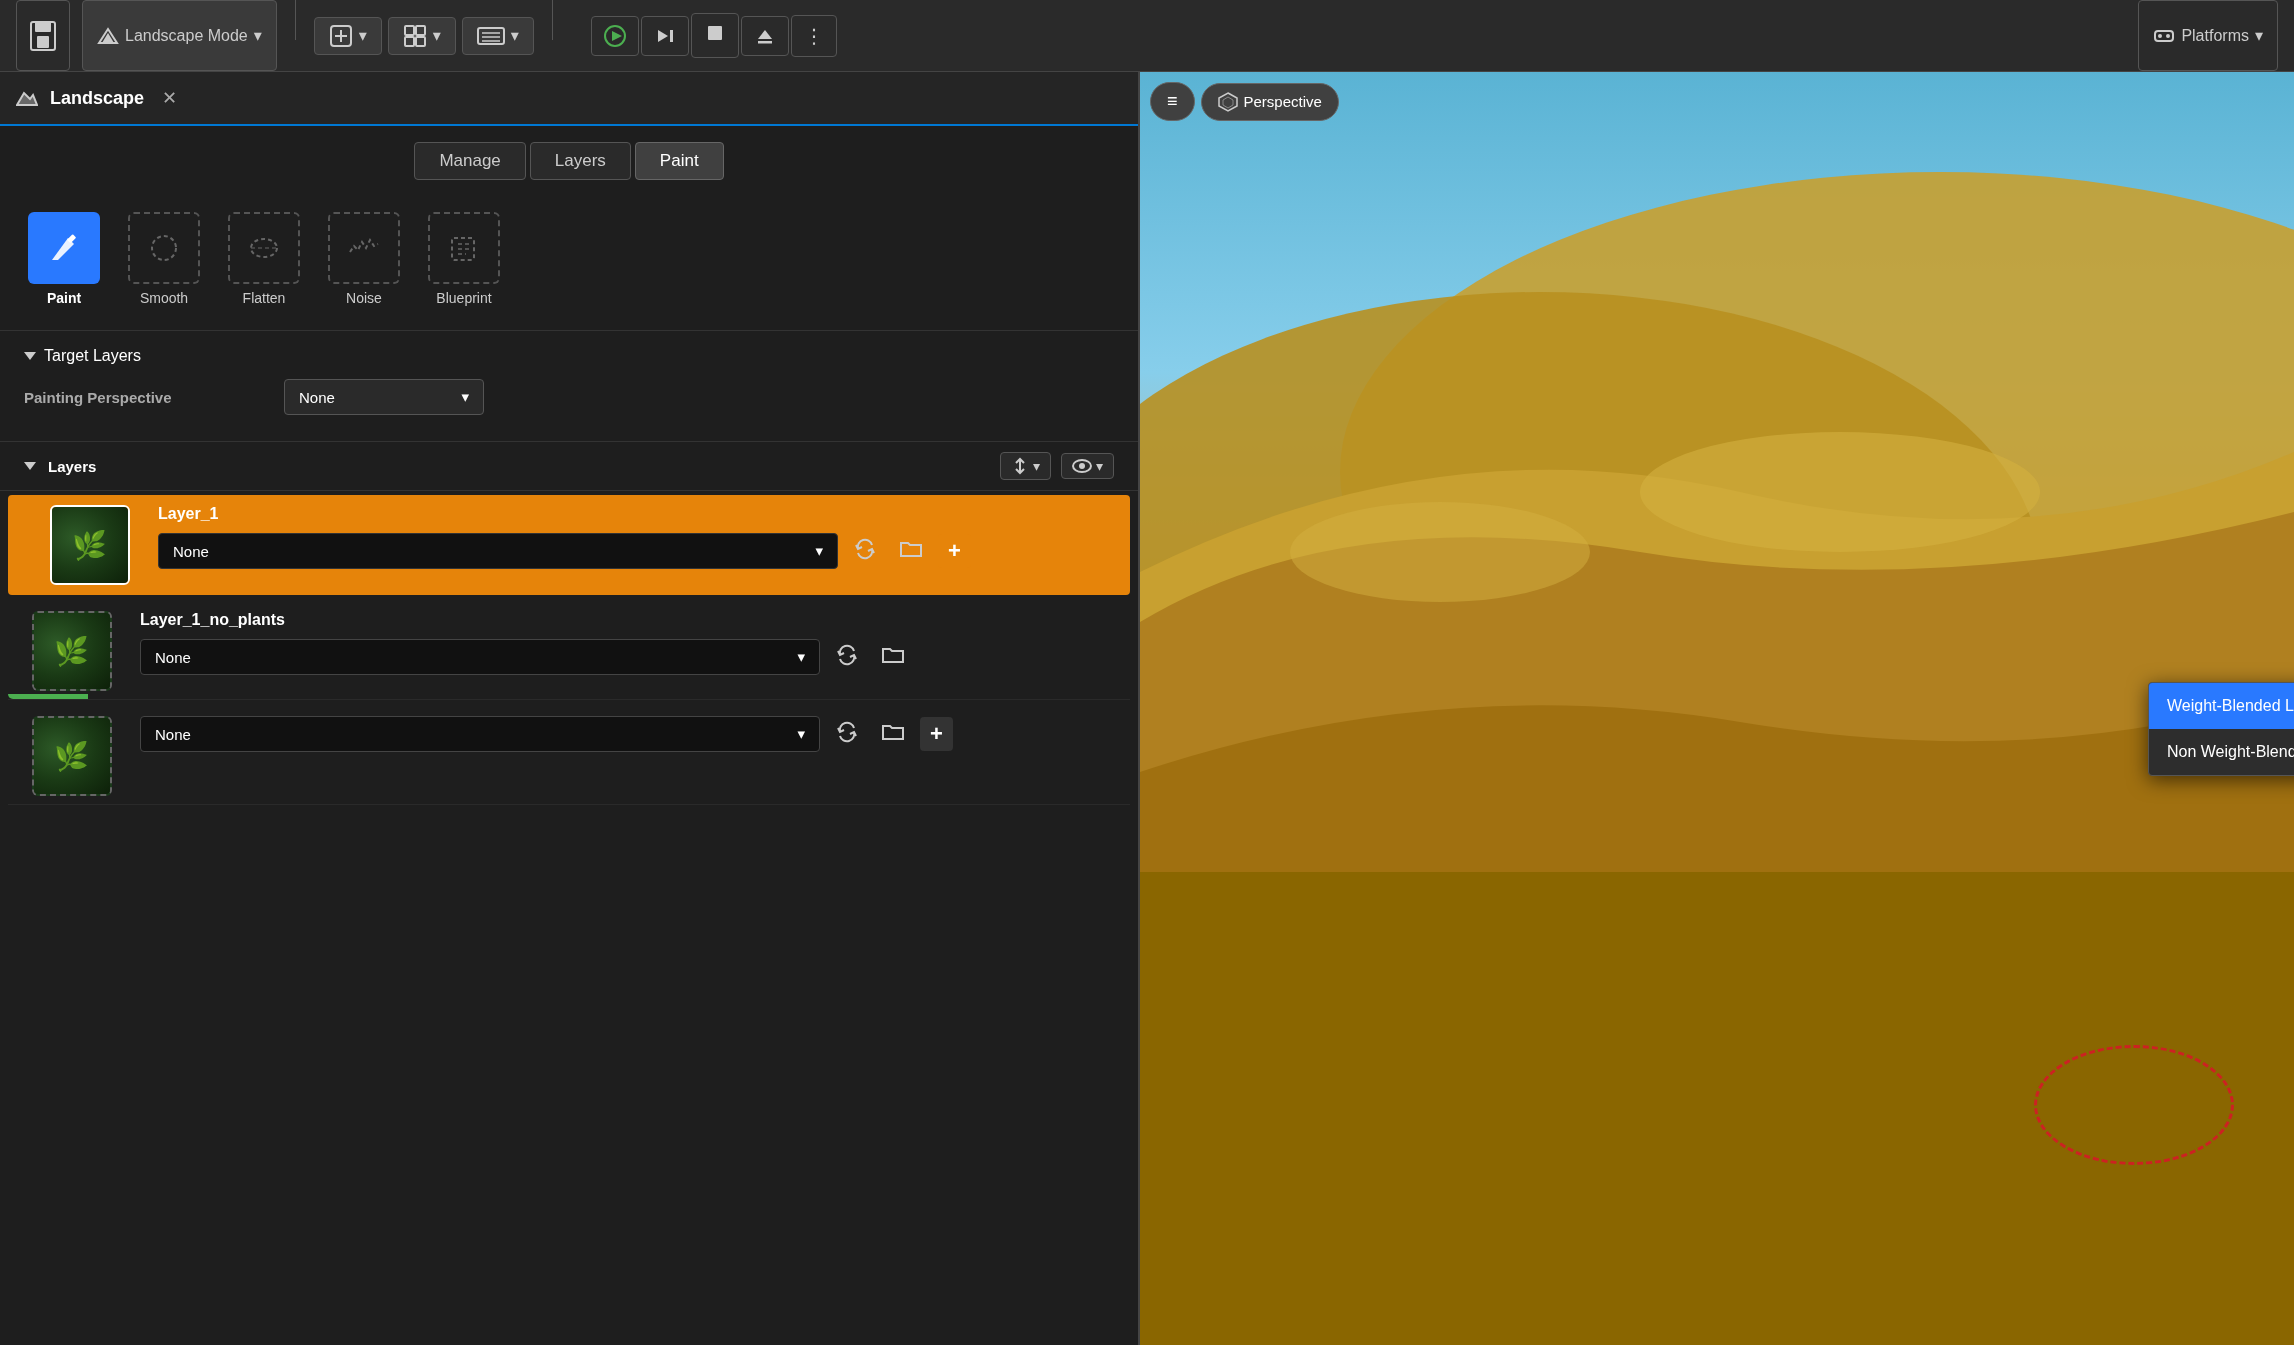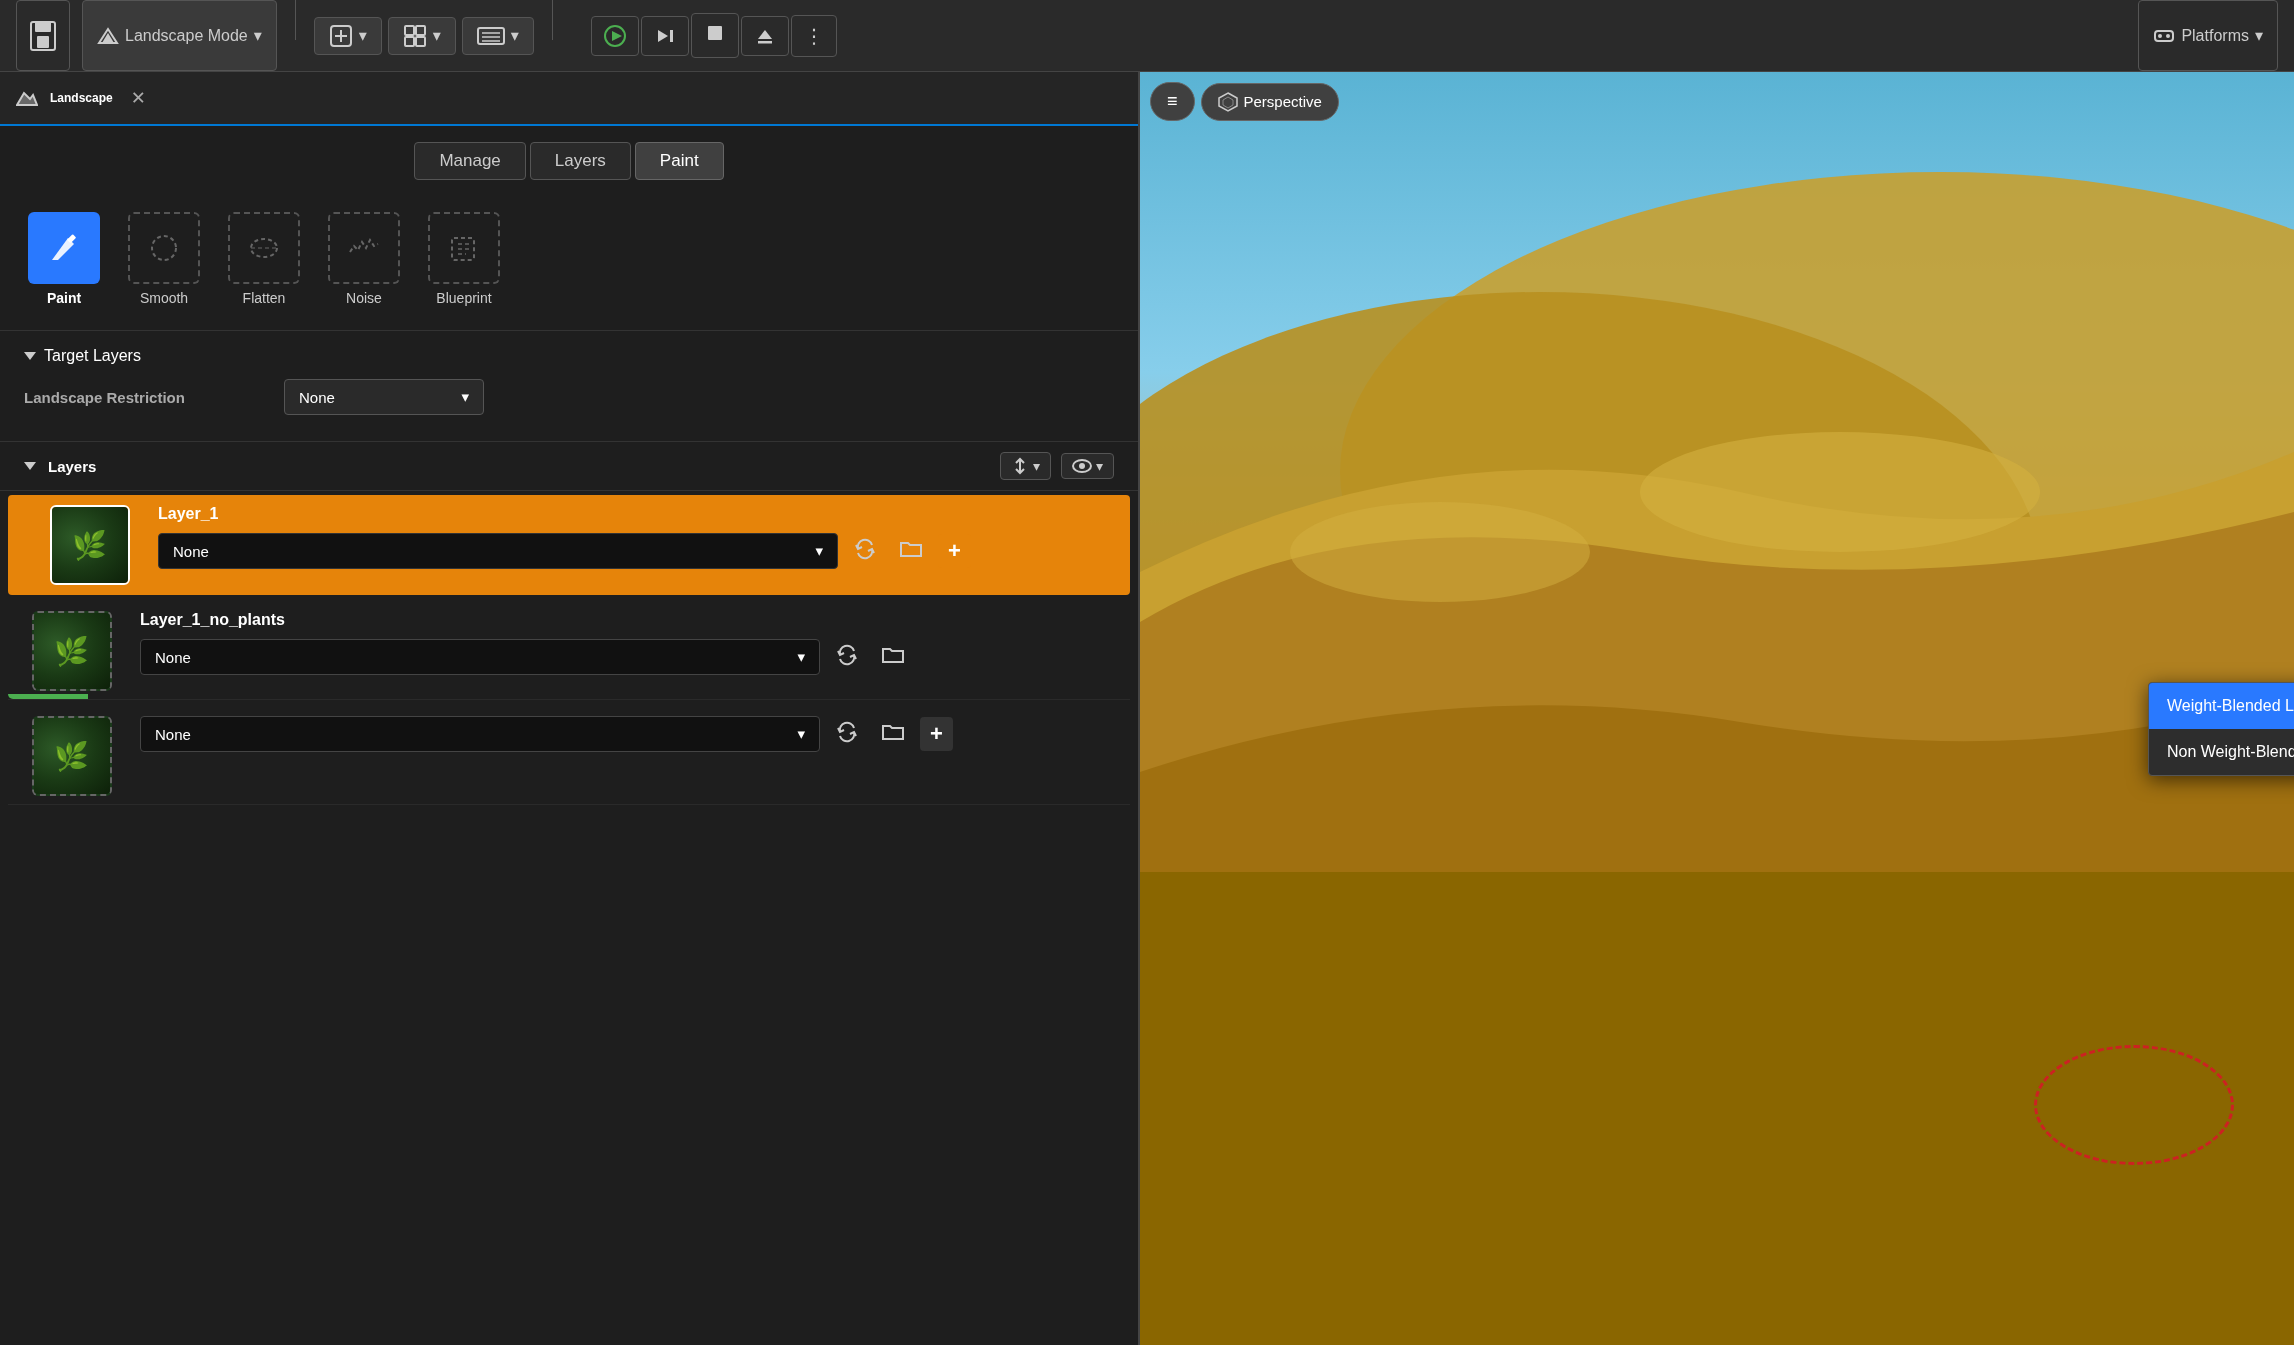--- a/index.html
+++ b/index.html
@@ -108,21 +108,21 @@
     .panel-header {
       background: #252525;
       height: 54px;
       display: flex;
       align-items: center;
       padding: 0 16px;
       gap: 12px;
       border-bottom: 2px solid #0078d4;
     }
     .panel-header-title {
-      font-size: 12px;
+      font-size: 18px;
       font-weight: 600;
       color: #fff;
     }
     .panel-close {
       color: #aaa;
       cursor: pointer;
       font-size: 18px;
       margin-left: 6px;
     }
 
@@ -604,21 +604,21 @@
         <span class="tool-label">Blueprint</span>
       </div>
     </div>
 
     <div class="section">
       <div class="section-header">
         <div class="triangle-down"></div>
         <span class="section-title">Target Layers</span>
       </div>
       <div class="prop-row">
-        <span class="prop-label">Landscape Restriction</span>
+        <span class="prop-label">Painting Perspective</span>
         <div class="prop-select">
           <span>None</span>
           <span style="margin-left:16px;">▾</span>
         </div>
       </div>
     </div>
 
     <div class="layers-header">
       <div class="triangle-down"></div>
       <span class="layers-title">Layers</span>

